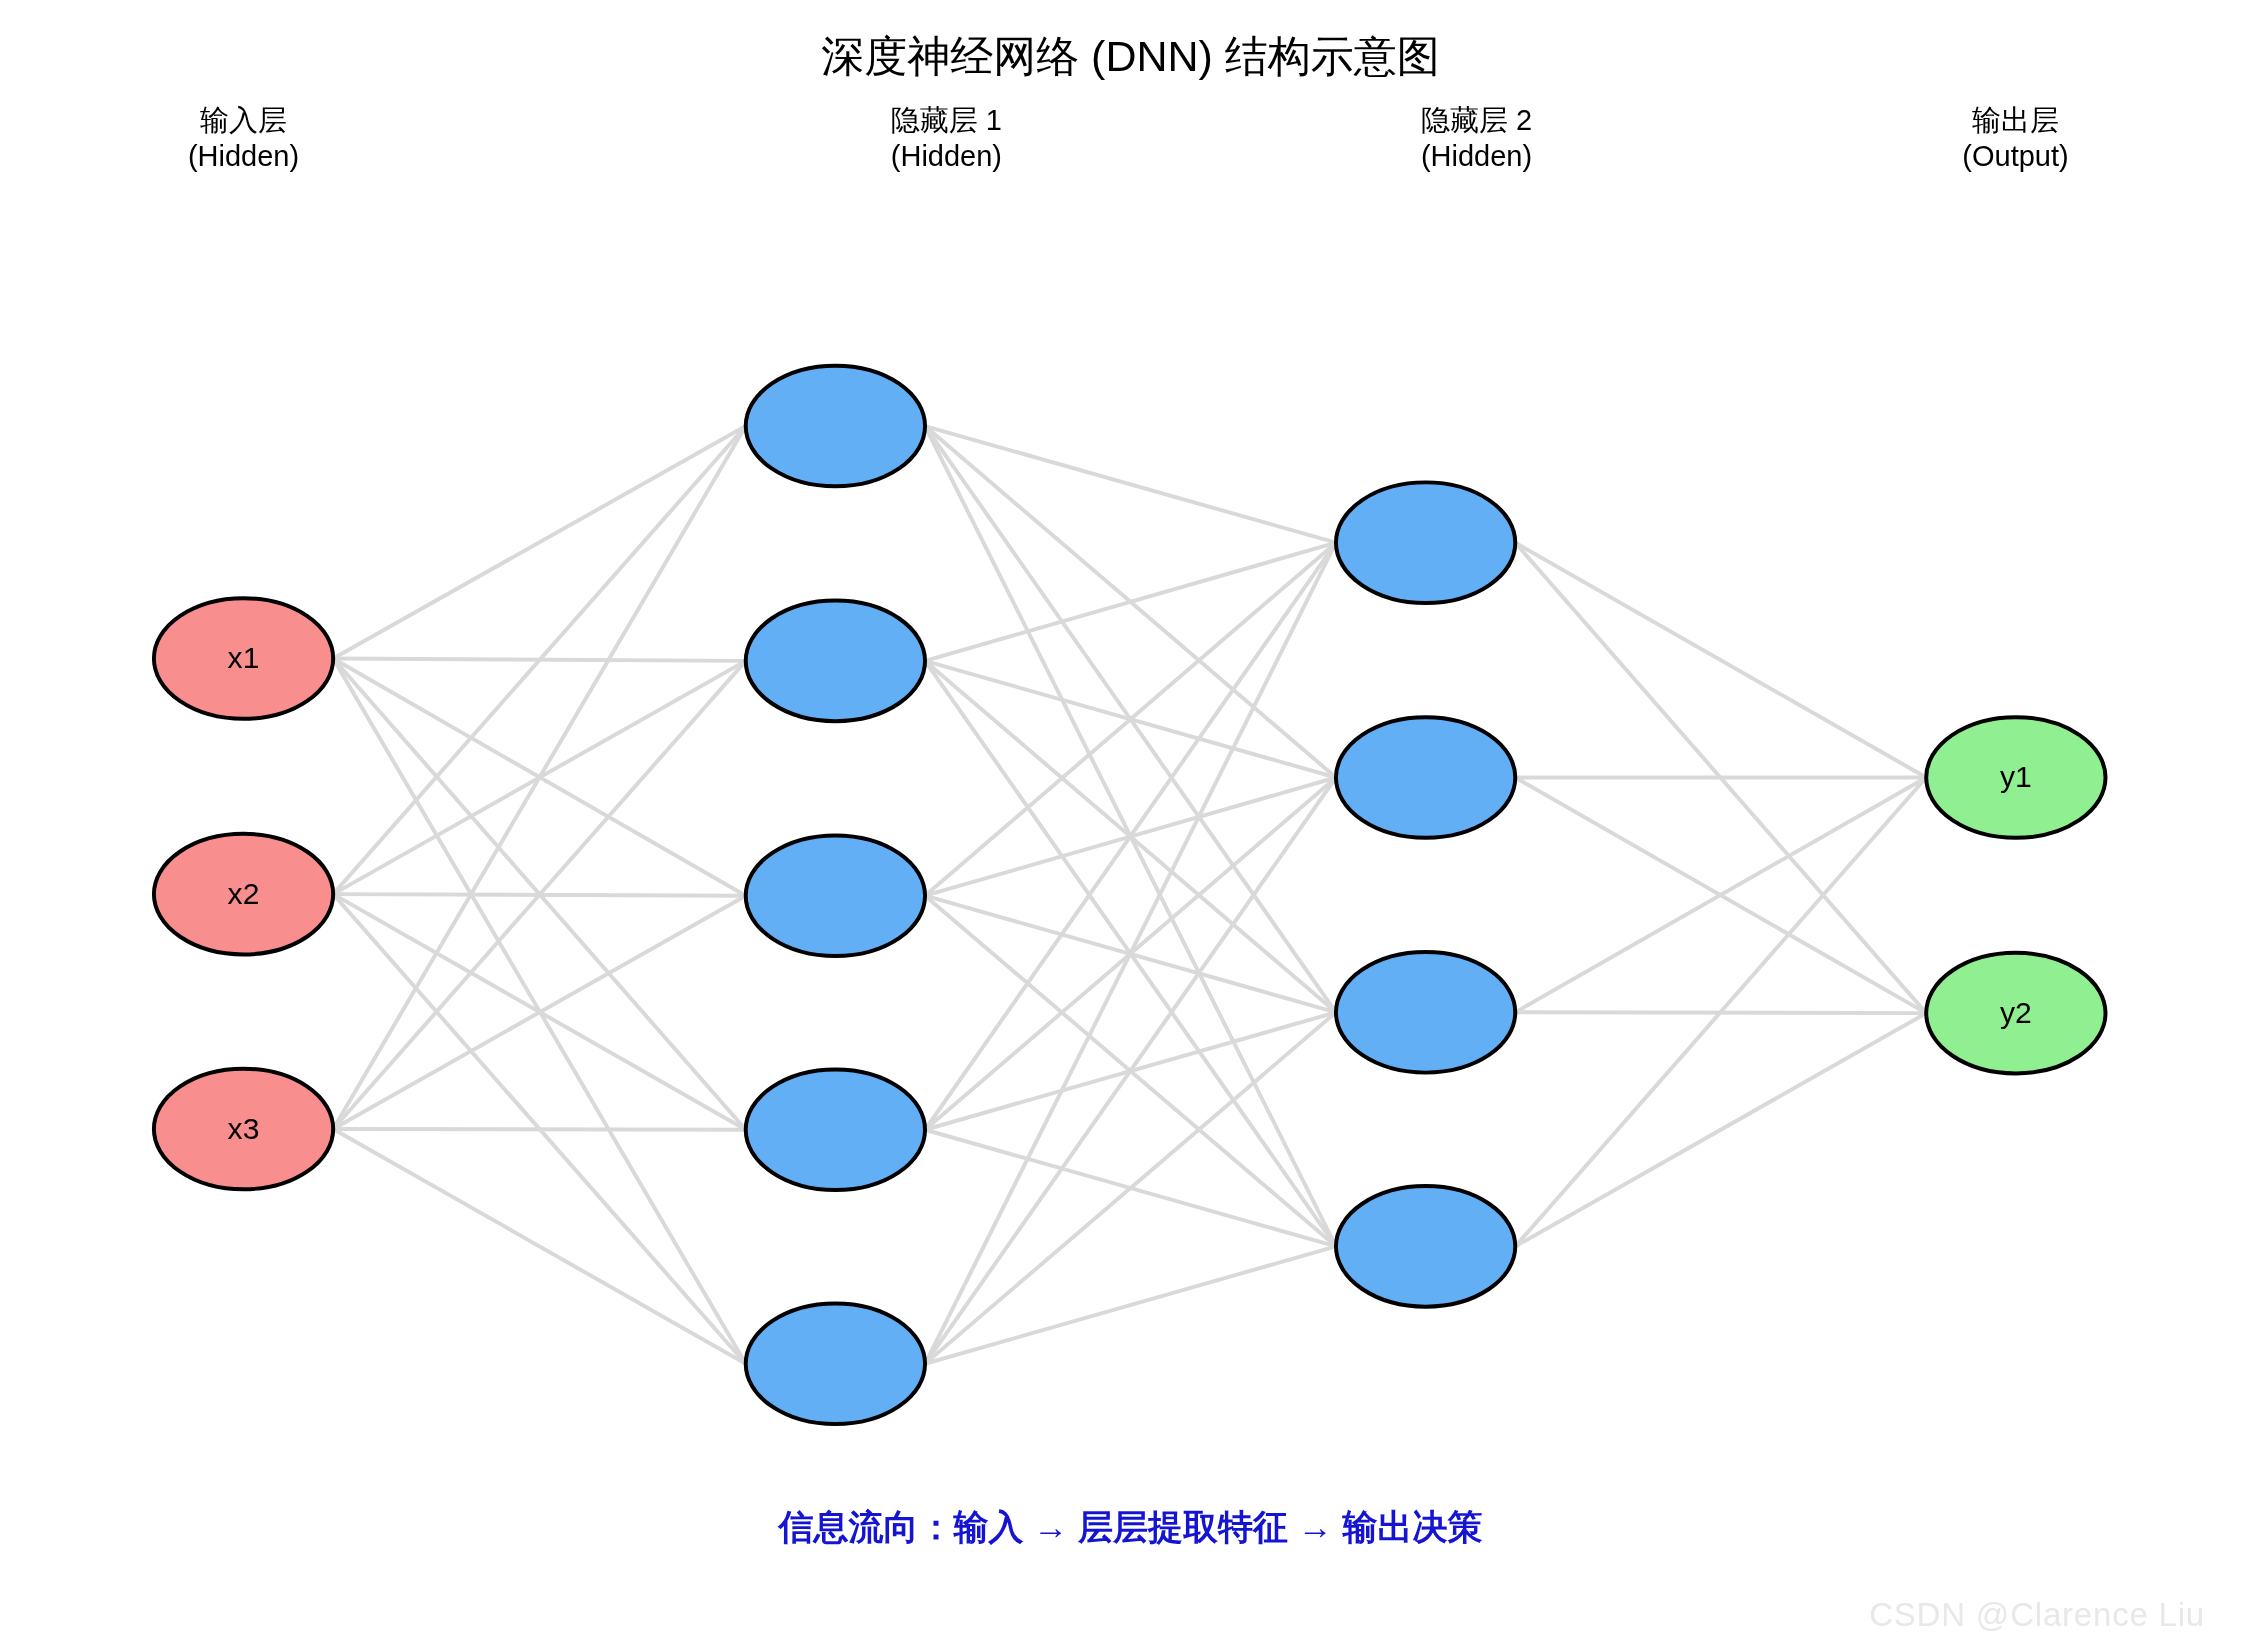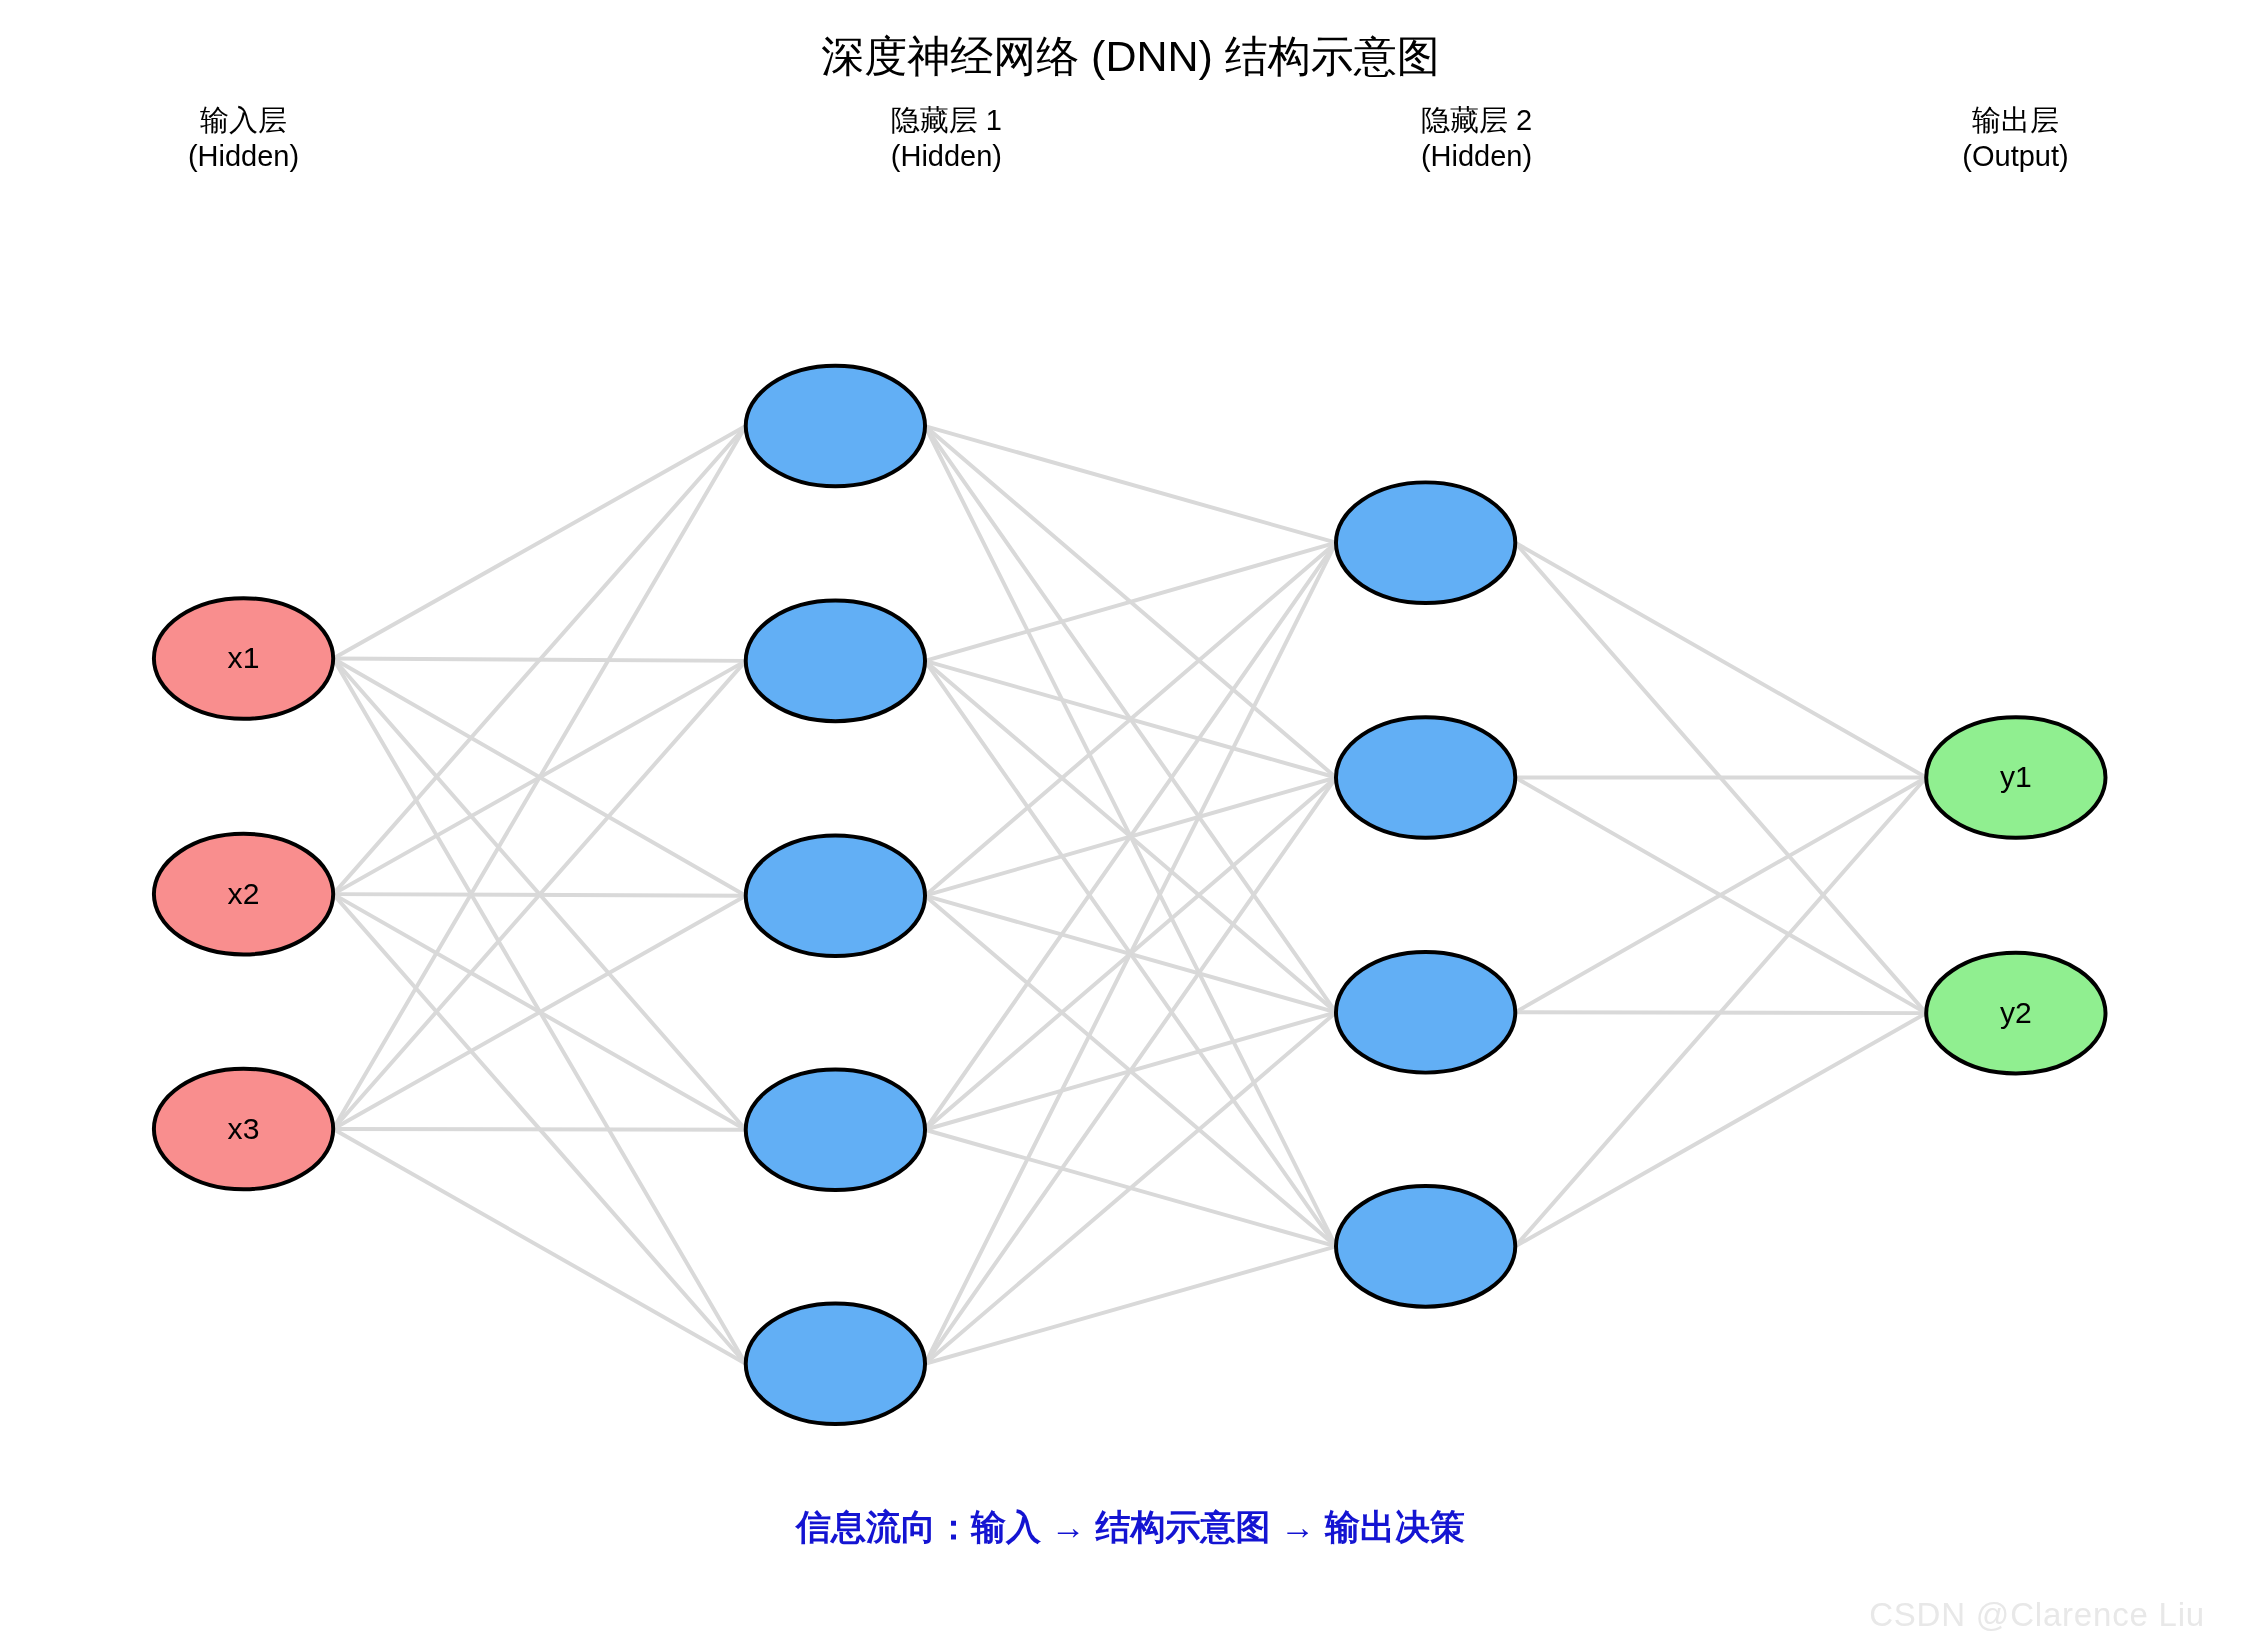--- a/index.html
+++ b/index.html
@@ -191,18 +191,18 @@
   </div>
   <div class="layer-label" id="layer-label-2" style="left: 1310px; top: 102px;">
     <span class="cn">隐藏层 2</span>
     <span class="en">(Hidden)</span>
   </div>
   <div class="layer-label" id="layer-label-3" style="left: 1849px; top: 102px;">
     <span class="cn">输出层</span>
     <span class="en">(Output)</span>
   </div>
 
-  <div class="flow-caption">信息流向：输入 → 结构示意图 → 输出决策</div>
+  <div class="flow-caption">信息流向：输入 → 层层提取特征 → 输出决策</div>
 
   <div class="watermark">CSDN @Clarence Liu</div>
 
 </div>
 
 
 </body></html>

